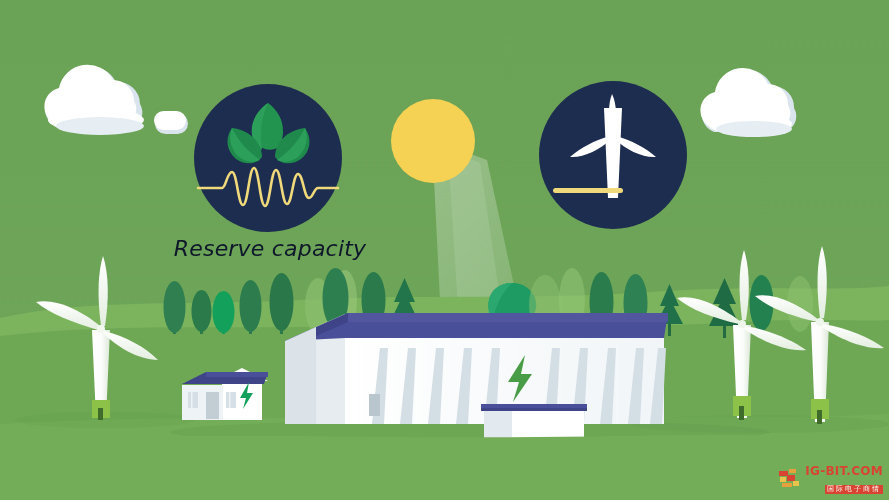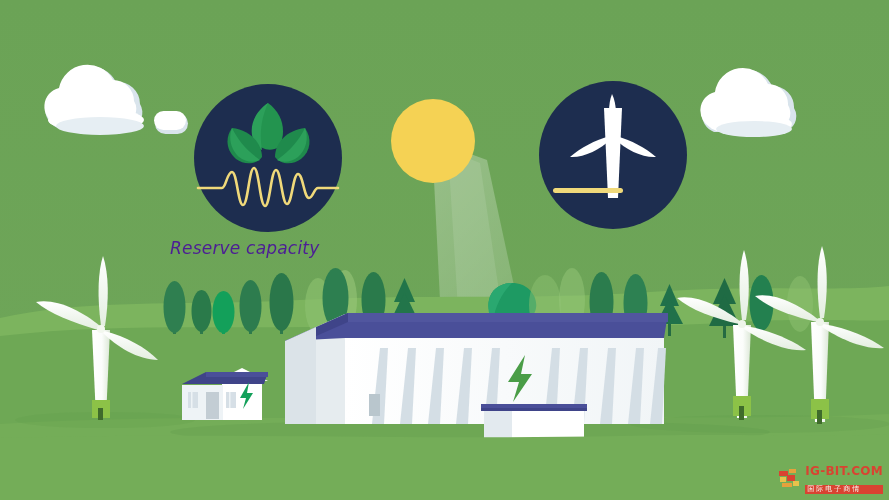--- a/index.html
+++ b/index.html
@@ -1,39 +1,39 @@
 <!DOCTYPE html>
 <html><head>
 <meta charset="utf-8">
 <style>
   html,body{margin:0;padding:0;background:#6ba356;}
   body{width:889px;height:500px;overflow:hidden;font-family:"DejaVu Sans",sans-serif;}
   #scene{position:relative;width:889px;height:500px;overflow:hidden;background:#6ba356;}
   #scene svg{display:block;}
   .label{
     position:absolute;
-    color:#4c1d95;
+    color:#0f172a;
     font-family:"DejaVu Sans","Liberation Sans",sans-serif;
     font-style:italic;
     font-weight:400;
-    font-size:17px;
+    font-size:22px;
     line-height:25px;
-    text-align:left;
+    text-align:center;
     letter-spacing:.2px;
     white-space:pre-line;
     pointer-events:none;
   }
   #label-reserve{left:170px;top:236px;width:200px;}
   #label-smart{left:505px;top:232px;width:230px;}
   #watermark{
     position:absolute;right:6px;bottom:8px;height:26px;
     display:flex;align-items:center;gap:4px;opacity:.92;
   }
   #wm-logo{width:22px;height:20px;position:relative;flex:0 0 auto;}
-  #wm-text{display:flex;flex-direction:column;line-height:1;}
+  #wm-text{display:flex;flex-direction:column;line-height:1;align-items:flex-end;}
   .wm-main{
     font-family:"DejaVu Sans","Liberation Sans",sans-serif;
     font-weight:bold;font-size:12px;color:#e23b2e;letter-spacing:.3px;
   }
   .wm-sub{
     margin-top:8px;
     font-family:"DejaVu Sans","Liberation Sans",sans-serif;
     font-size:7px;color:#ffffff;background:#e23b2e;
     letter-spacing:2px;padding:1px 2px;
   }

